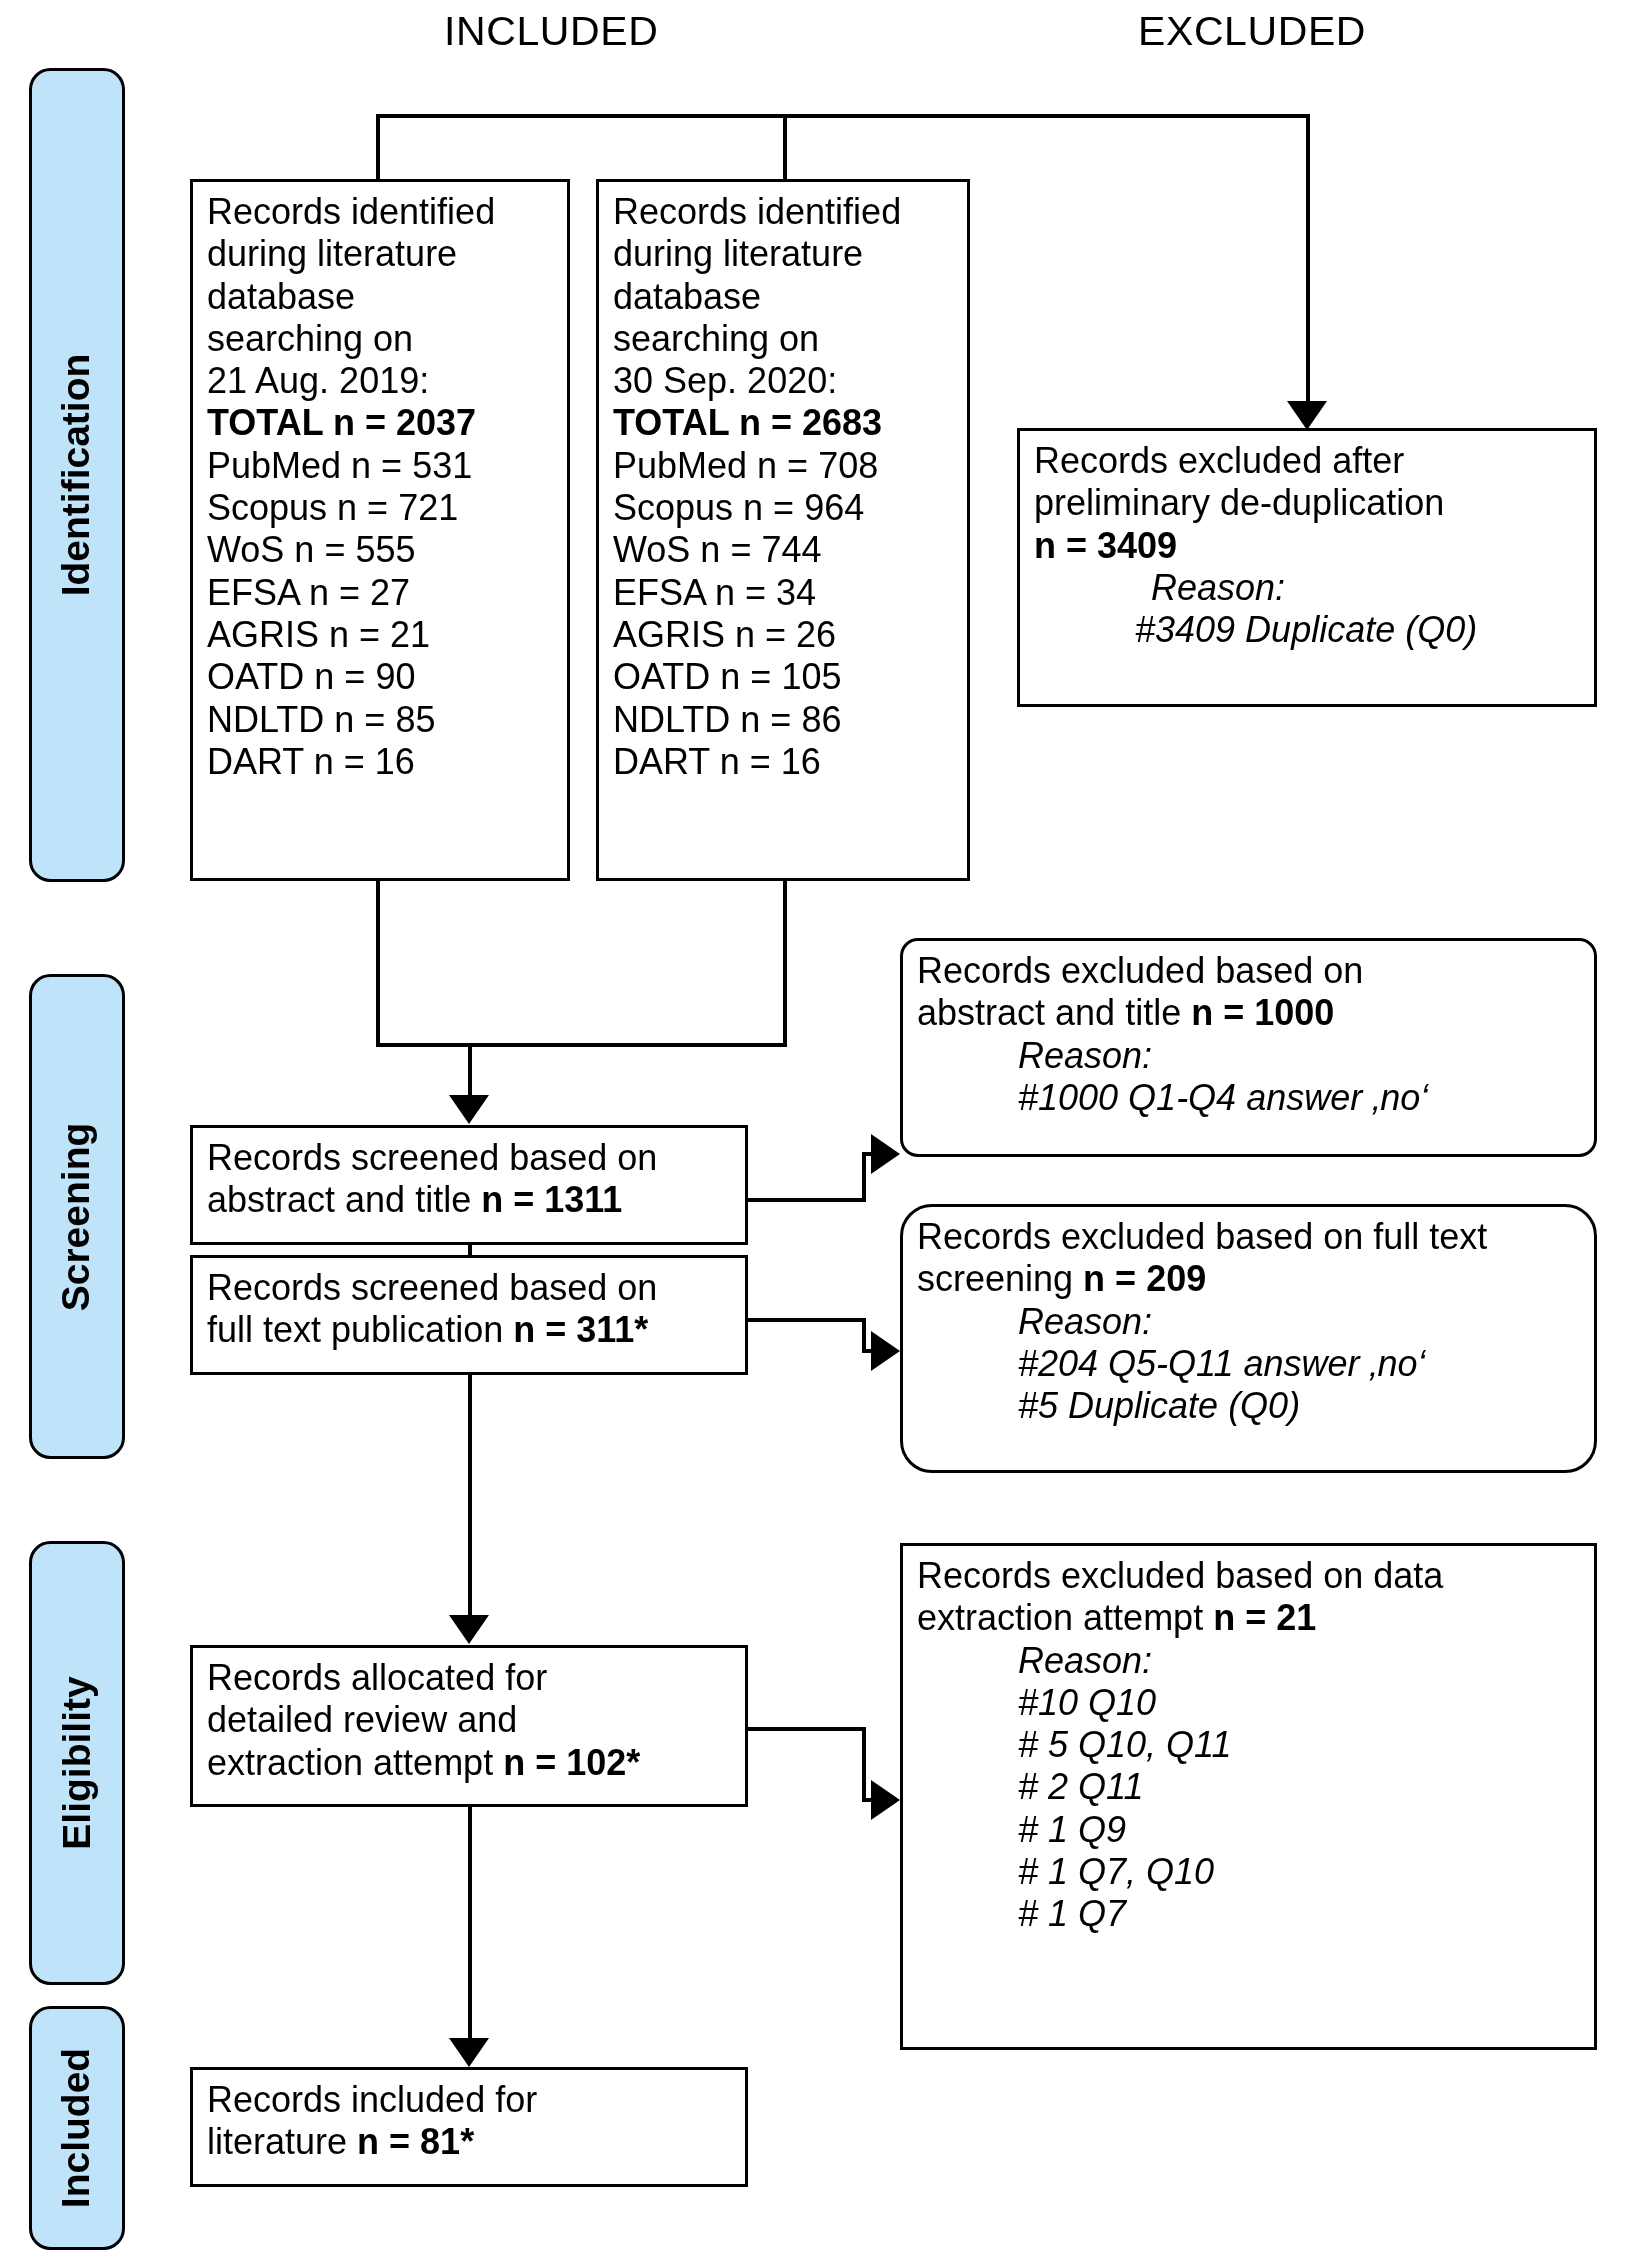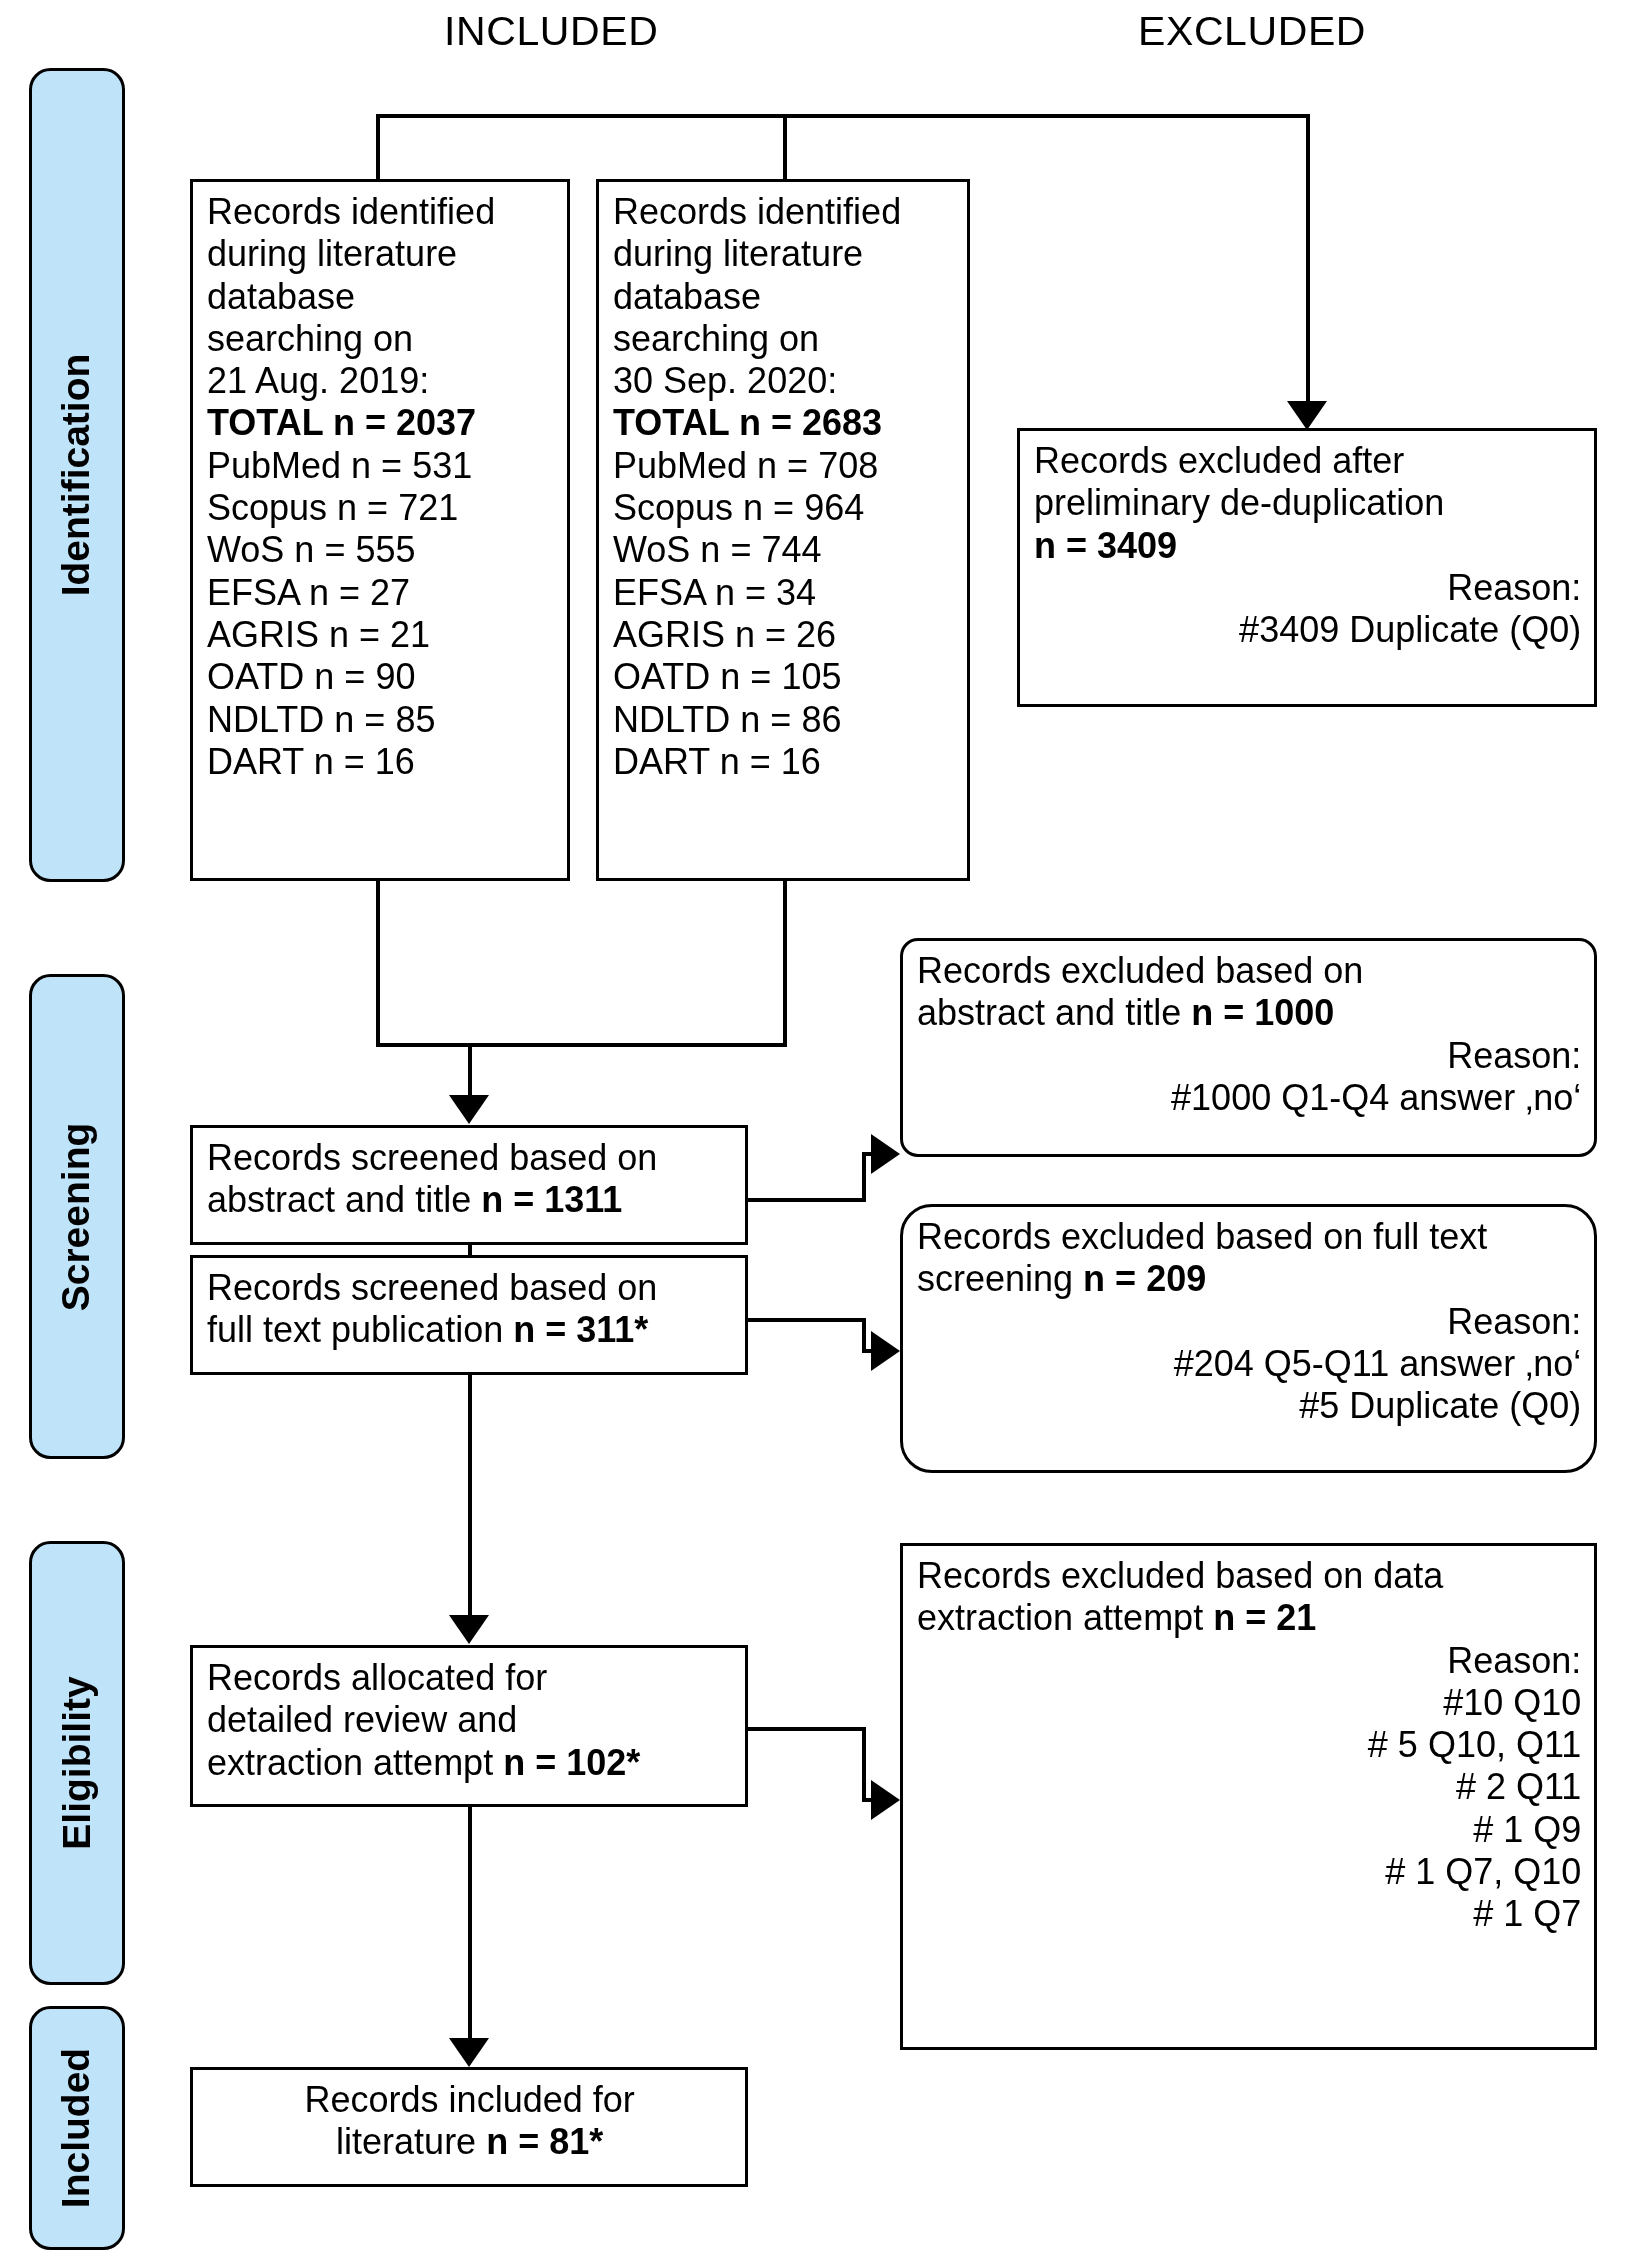--- a/index.html
+++ b/index.html
@@ -16,21 +16,21 @@
       box-sizing:border-box;display:flex;align-items:center;justify-content:center;}
   .stage-pill span{transform:rotate(-90deg);white-space:nowrap;
       font-size:39px;font-weight:bold;letter-spacing:0px;}
 
   
   .fbox{position:absolute;background:#fff;border:3.8px solid #000;box-sizing:border-box;
         padding:9px 12.7px 6.3px 14px;}
   .fbox p{margin:0;font-size:36px;line-height:1.175;white-space:nowrap;}
   .fbox p.b{font-weight:bold;}
   .fbox p b{font-weight:bold;}
-  .fbox p.ital{text-align:right;}
+  .fbox p.ital{font-style:italic;}
   .indent{padding-left:117px;}
   .indent2{padding-left:101px;}
 
   
   .ln{position:absolute;background:#000;}
   .hline{height:3.8px;}
   .vline{width:3.8px;}
   .arrow-down{position:absolute;width:0;height:0;
       border-left:20px solid transparent;border-right:20px solid transparent;
       border-top:29px solid #000;}
@@ -176,19 +176,19 @@
     <p class="ital indent2"># 5 Q10, Q11</p>
     <p class="ital indent2"># 2 Q11</p>
     <p class="ital indent2"># 1 Q9</p>
     <p class="ital indent2"># 1 Q7, Q10</p>
     <p class="ital indent2"># 1 Q7</p>
   </div>
 
   <div class="ln vline" style="left:468px;top:1806px;height:247px;"></div>
   <div class="arrow-down" style="left:449px;top:2038px;"></div>
 
-  <div class="fbox" style="left:190px;top:2067px;width:558px;height:120px;text-align:center;">
+  <div class="fbox" style="left:190px;top:2067px;width:558px;height:120px;">
     <p>Records included for</p>
     <p><span>literature </span><b>n = 81*</b></p>
   </div>
 
 </div>
 
 
 </body></html>

